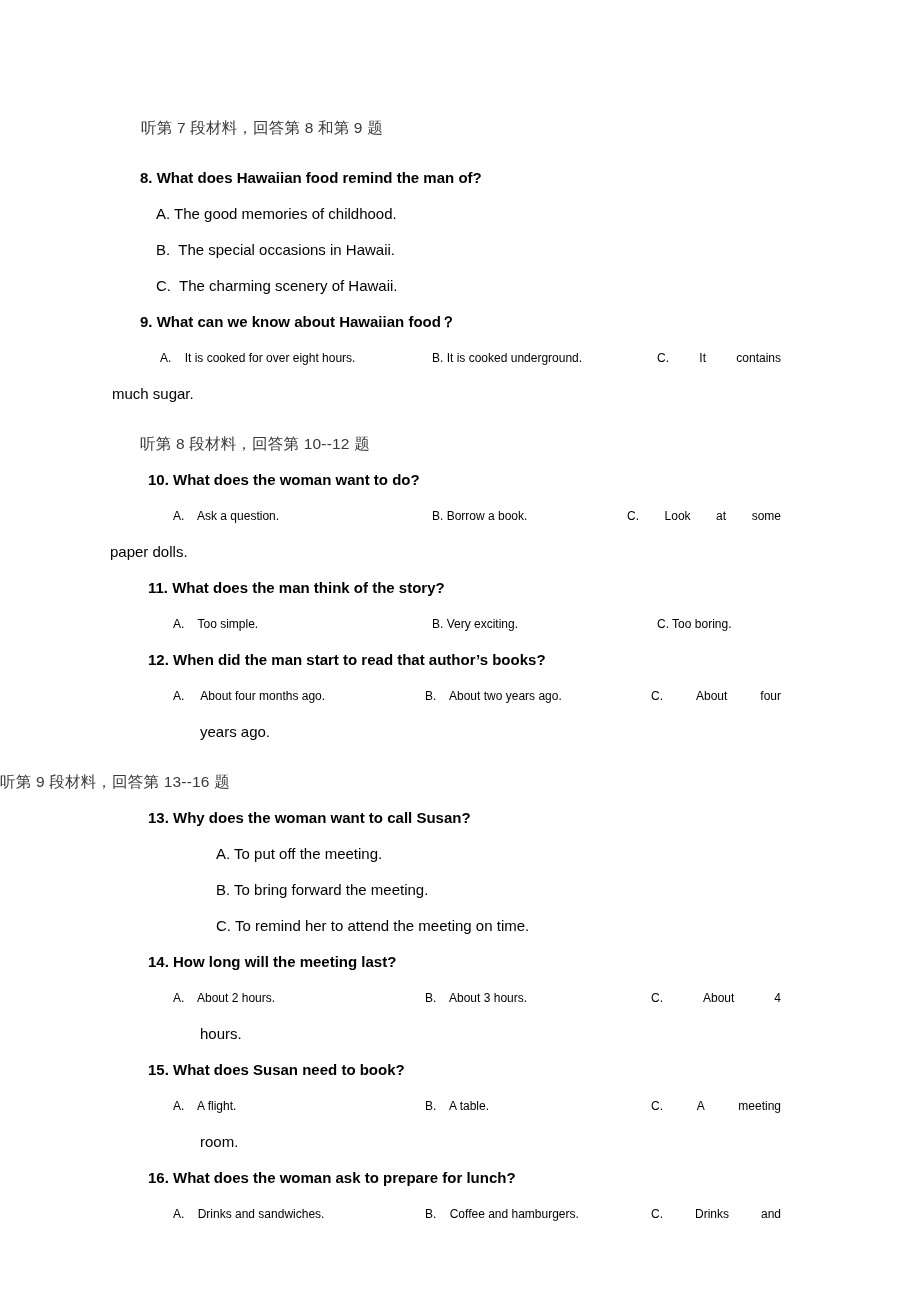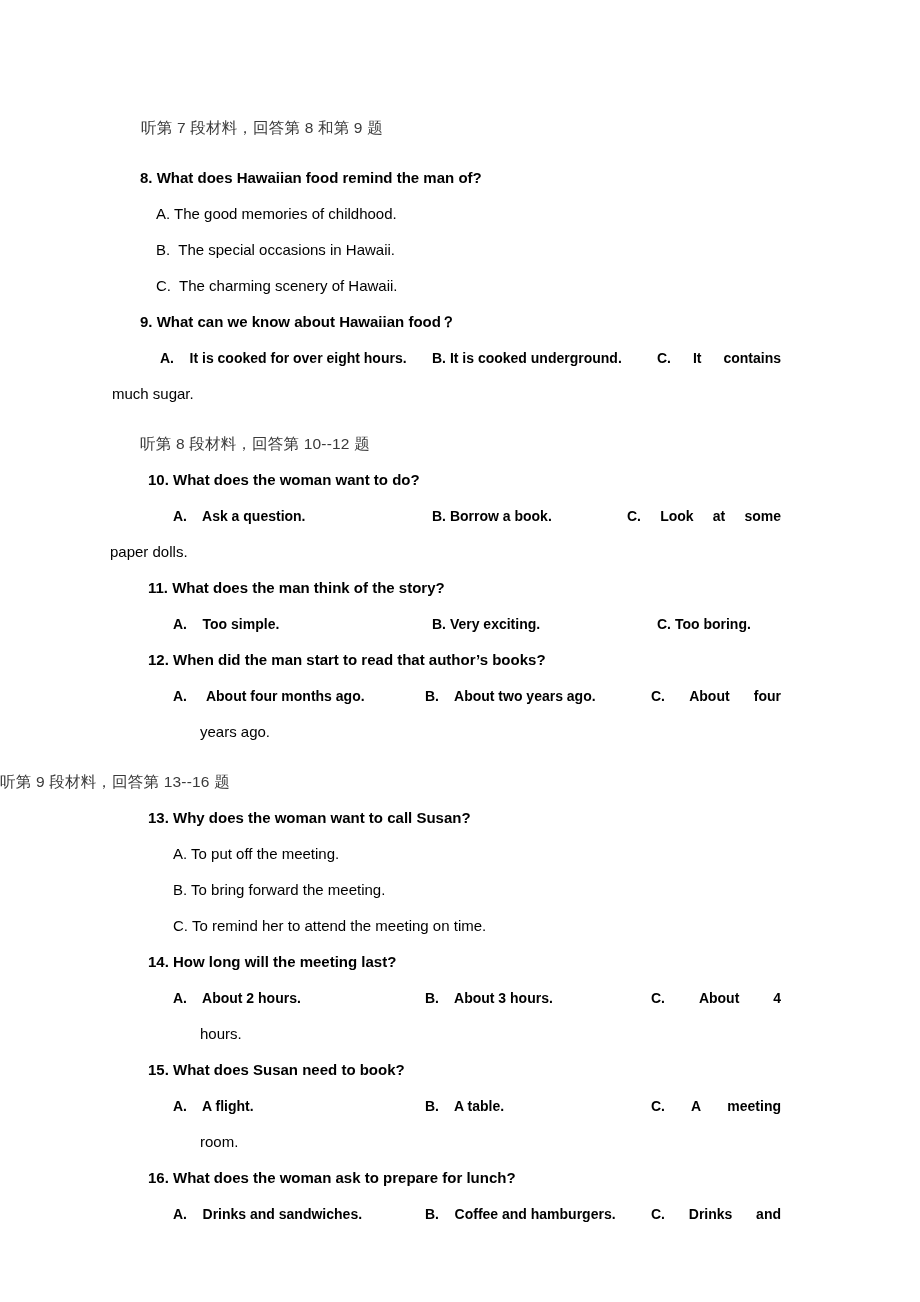--- a/index.html
+++ b/index.html
@@ -45,34 +45,33 @@
     font-size: 15px;
     line-height: 36px;
     font-weight: 700;
     white-space: pre;
   }
   .q-single { padding-left: 140px; }
   .q-double { padding-left: 148px; }
 
   
   .opt-line {
-    font-size: 14px;
+    font-size: 12px;
     line-height: 36px;
     position: relative;
     height: 36px;
     white-space: pre;
-    font-weight: bold;
   }
   .opt-stacked {
     font-size: 15px;
     line-height: 36px;
     white-space: pre;
   }
   .opt-stacked.ind-156 { padding-left: 156px; }
-  .opt-stacked.ind-173 { padding-left: 173px; }
+  .opt-stacked.ind-173 { padding-left: 173px; margin-left: 43px; }
 
   
   .col {
     position: absolute;
     top: 0;
     white-space: pre;
   }
 
   
   .spread {

